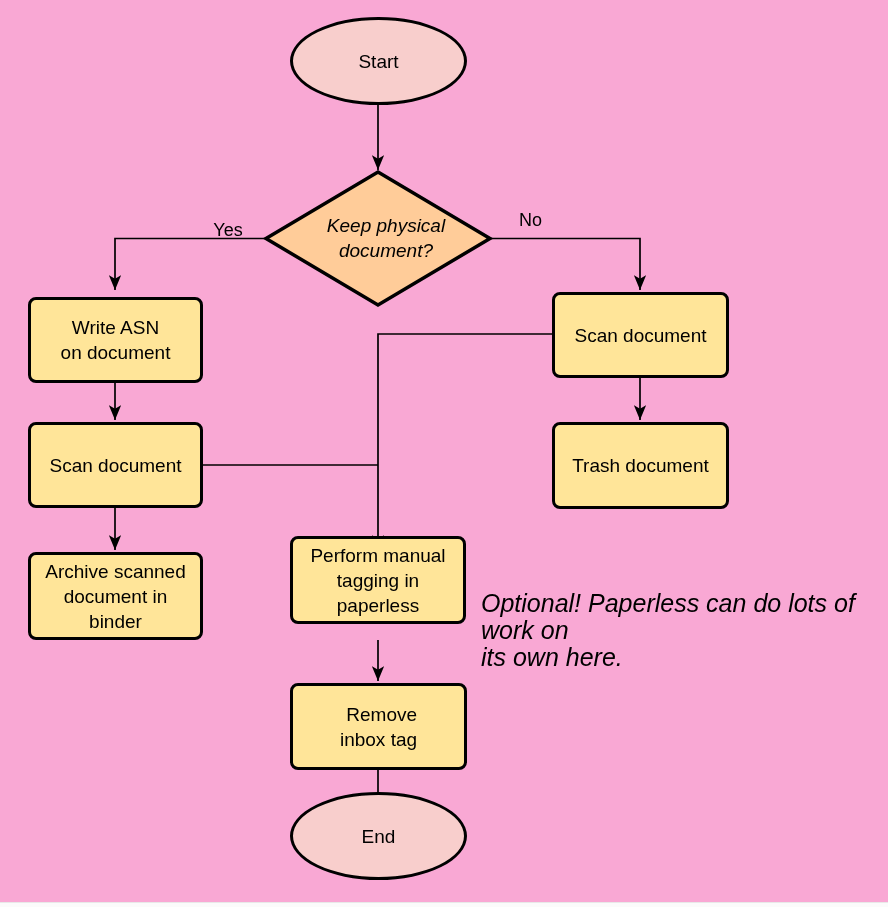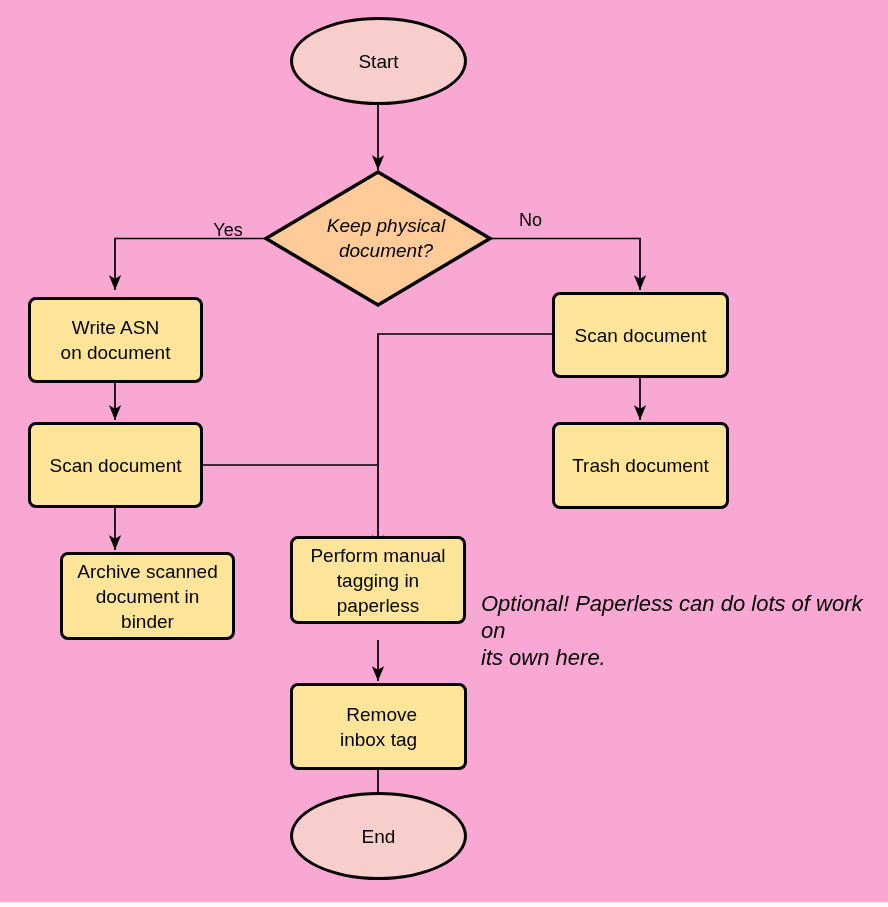--- a/index.html
+++ b/index.html
@@ -56,21 +56,21 @@
   .node.decision-label {
     background: transparent;
     border: none;
   }
   .node-label { white-space: pre-line; }
 
   #node-start      { left: 290px; top: 17px;  width: 177px; height: 88px; }
   #node-decision-label { left: 292px; top: 205px; width: 188px; height: 66px; font-style: italic; }
   #node-write-asn  { left: 28px;  top: 297px; width: 175px; height: 86px; }
   #node-scan-yes   { left: 28px;  top: 422px; width: 175px; height: 86px; }
-  #node-archive    { left: 28px;  top: 552px; width: 175px; height: 88px; margin-left: 32px; }
+  #node-archive    { left: 28px;  top: 552px; width: 175px; height: 88px; }
   #node-scan-no    { left: 552px; top: 292px; width: 177px; height: 86px; }
   #node-trash      { left: 552px; top: 422px; width: 177px; height: 87px; }
   #node-tagging    { left: 290px; top: 536px; width: 176px; height: 88px; }
   #node-remove-tag { left: 290px; top: 683px; width: 177px; height: 87px; text-align: right; }
   #node-end        { left: 290px; top: 792px; width: 177px; height: 88px; }
 
   .edge-label {
     position: absolute;
     font-size: 18px;
     line-height: 20px;
@@ -78,21 +78,21 @@
     text-align: center;
   }
   #label-yes { left: 203px; top: 220px; width: 50px; }
   #label-no  { left: 508px; top: 210px; width: 45px; }
 
   .annotation {
     position: absolute;
     left: 481px;
     top: 590px;
     width: 400px;
-    font-size: 22px;
+    font-size: 25px;
     line-height: 27px;
     font-style: italic;
     color: #000000;
     white-space: pre-line;
   }
   .bottom-strip {
     position: absolute;
     left: 0;
     top: 902px;
     width: 888px;

